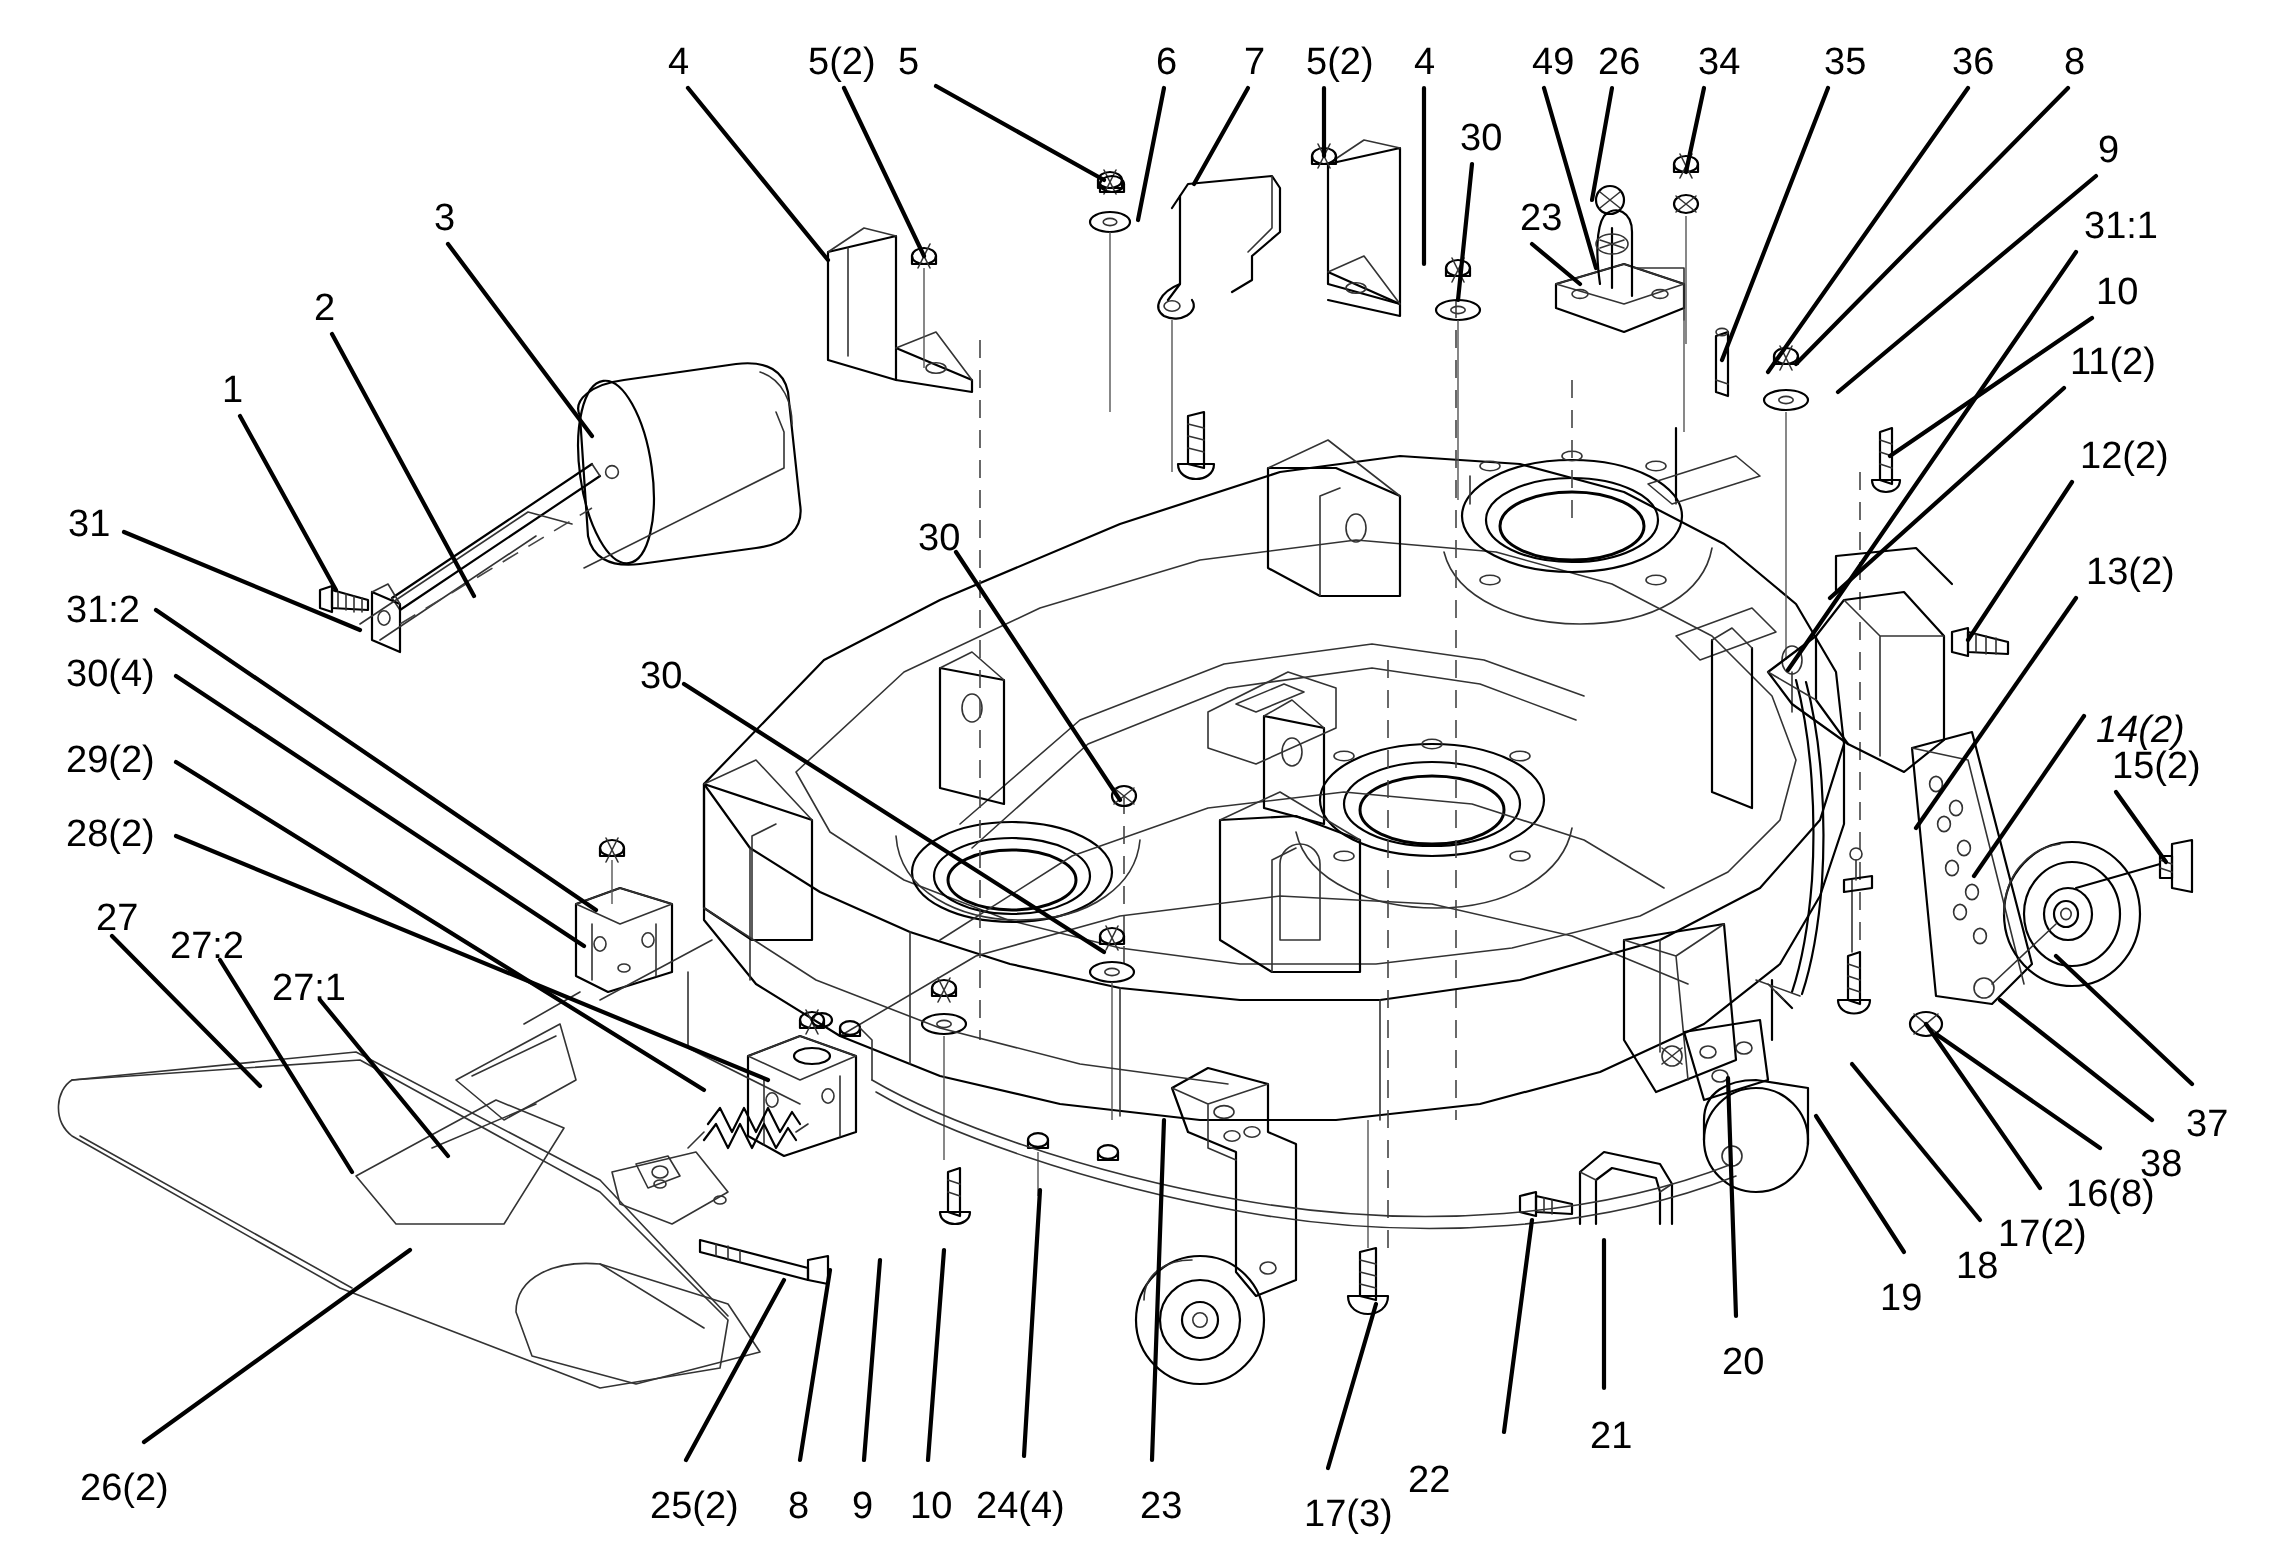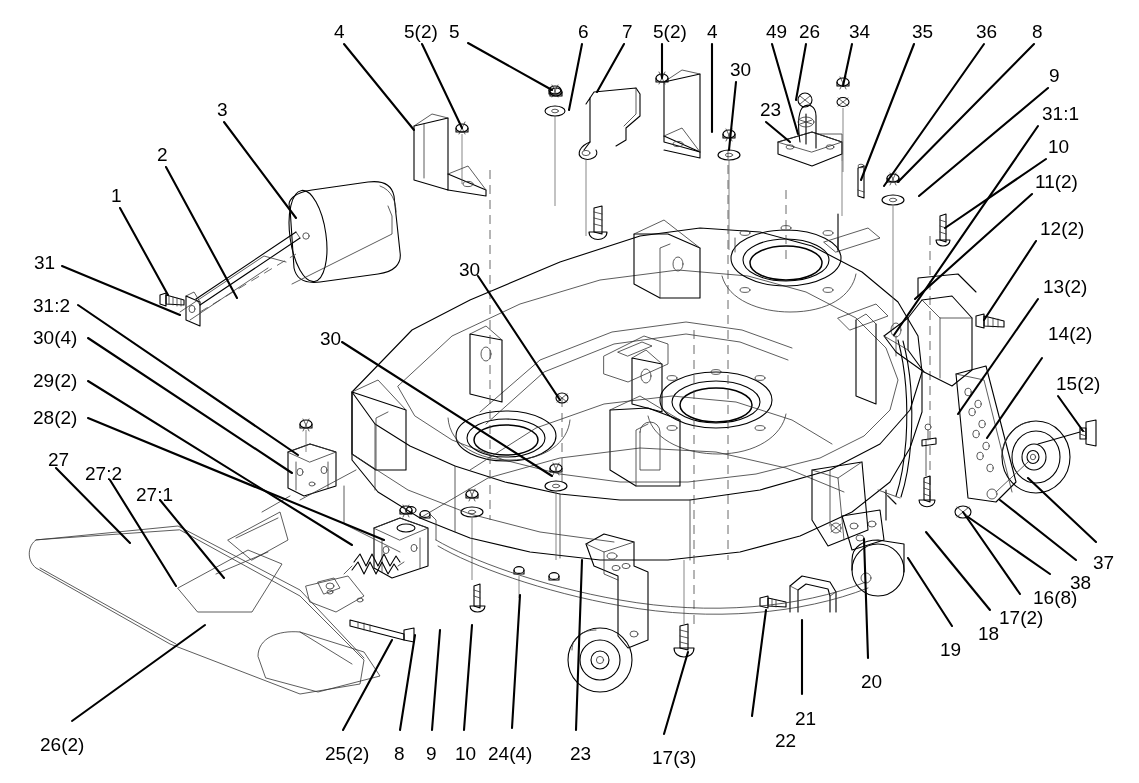--- a/index.html
+++ b/index.html
@@ -596,41 +596,41 @@
       <div class="callout" style="left: 1049px; top: 66px;">9</div>
       <div class="callout" style="left: 760px; top: 100px;">23</div>
       <div class="callout" style="left: 1042px; top: 104px;">31:1</div>
       <div class="callout" style="left: 1048px; top: 137px;">10</div>
       <div class="callout" style="left: 217px; top: 100px;">3</div>
       <div class="callout" style="left: 1035px; top: 172px;">11(2)</div>
       <div class="callout" style="left: 157px; top: 145px;">2</div>
       <div class="callout" style="left: 1040px; top: 219px;">12(2)</div>
       <div class="callout" style="left: 111px; top: 186px;">1</div>
       <div class="callout" style="left: 1043px; top: 277px;">13(2)</div>
-      <div class="callout" style="left: 1048px; top: 324px;">14(2)</div>
+      <div class="callout" style="left: 1048px; top: 356px; font-style: italic;">14(2)</div>
       <div class="callout" style="left: 34px; top: 253px;">31</div>
       <div class="callout" style="left: 1056px; top: 374px;">15(2)</div>
       <div class="callout" style="left: 33px; top: 296px;">31:2</div>
       <div class="callout" style="left: 33px; top: 328px;">30(4)</div>
       <div class="callout" style="left: 33px; top: 371px;">29(2)</div>
       <div class="callout" style="left: 33px; top: 408px;">28(2)</div>
       <div class="callout" style="left: 459px; top: 260px;">30</div>
       <div class="callout" style="left: 320px; top: 329px;">30</div>
       <div class="callout" style="left: 36px; top: 450px; margin-left: 12px;">27</div>
       <div class="callout" style="left: 85px; top: 464px;">27:2</div>
       <div class="callout" style="left: 136px; top: 485px;">27:1</div>
       <div class="callout" style="left: 40px; top: 735px;">26(2)</div>
       <div class="callout" style="left: 325px; top: 744px;">25(2)</div>
       <div class="callout" style="left: 394px; top: 744px;">8</div>
       <div class="callout" style="left: 426px; top: 744px;">9</div>
       <div class="callout" style="left: 455px; top: 744px;">10</div>
       <div class="callout" style="left: 488px; top: 744px;">24(4)</div>
       <div class="callout" style="left: 570px; top: 744px;">23</div>
       <div class="callout" style="left: 652px; top: 748px;">17(3)</div>
-      <div class="callout" style="left: 775px; top: 731px;">22</div>
+      <div class="callout" style="left: 704px; top: 731px;">22</div>
       <div class="callout" style="left: 795px; top: 709px;">21</div>
       <div class="callout" style="left: 861px; top: 672px;">20</div>
       <div class="callout" style="left: 940px; top: 640px;">19</div>
       <div class="callout" style="left: 978px; top: 624px;">18</div>
       <div class="callout" style="left: 999px; top: 608px;">17(2)</div>
       <div class="callout" style="left: 1033px; top: 588px;">16(8)</div>
       <div class="callout" style="left: 1070px; top: 573px;">38</div>
       <div class="callout" style="left: 1093px; top: 553px;">37</div>
     </div>
 

